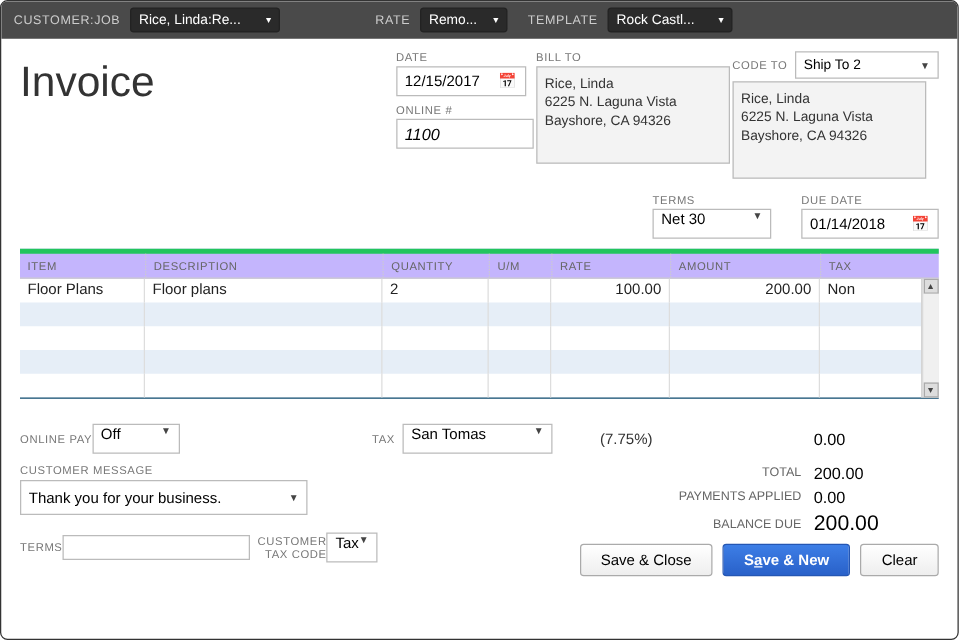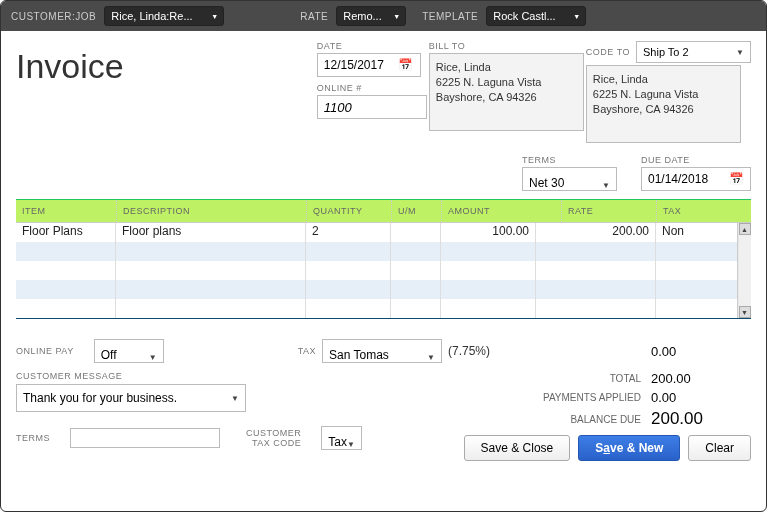--- a/index.html
+++ b/index.html
@@ -13,47 +13,47 @@
 .title { font-size: 34px; font-weight: 400; color: #333; flex: 1; padding-top: 6px; }
 .field-col { display: flex; flex-direction: column; }
 .field-label { font-size: 9px; color: #777; letter-spacing: 0.5px; margin-bottom: 2px; }
 .date-input { border: 1px solid #bbb; height: 24px; width: 104px; font-size: 12px; padding: 0 6px; display: flex; align-items: center; justify-content: space-between; background: #fff; }
 .cal-icon { font-size: 12px; color: #555; }
 .text-input { border: 1px solid #bbb; height: 24px; width: 110px; font-size: 13px; padding: 0 6px; background: #fff; font-style: italic; }
 .addr-box { border: 1px solid #bbb; background: #f3f3f3; width: 155px; height: 78px; font-size: 11px; padding: 6px; line-height: 1.35; color: #333; }
 .ship-select { border: 1px solid #bbb; height: 22px; width: 115px; font-size: 11px; padding: 0 6px; display: flex; align-items: center; justify-content: space-between; background: #fff; cursor: pointer; }
 .dd-arrow { font-size: 8px; color: #444; }
 .row2 { display: flex; justify-content: flex-end; gap: 24px; margin-top: 12px; margin-bottom: 8px; }
-.sel-input { border: 1px solid #bbb; height: 24px; font-size: 12px; padding: 0 6px; display: flex; align-items: flex-end; justify-content: space-between; background: #fff; cursor: pointer; }
-.table-head { display: flex; border-top: 1px solid #22c55e; border-bottom: 1px solid #ccc; height: 24px; background: #bef264; }
+.sel-input { border: 1px solid #bbb; height: 24px; font-size: 12px; padding: 0 6px; display: flex; align-items: flex-start; justify-content: space-between; background: #fff; cursor: pointer; }
+.table-head { display: flex; border-top: 4px solid #22c55e; border-bottom: 1px solid #ccc; height: 24px; background: #c4b5fd; }
 .th { font-size: 9px; color: #666; letter-spacing: 0.5px; padding-left: 6px; border-left: 1px dotted #ccc; height: 100%; display: flex; align-items: center; }
 .th:first-child { border-left: none; }
 .table-body { position: relative; height: 96px; border-bottom: 1px solid #0c4a6e; display: flex; }
 .tb-content { flex: 1; }
 .tb-row { height: 19px; display: flex; font-size: 12px; color: #222; }
 .tb-row.alt { background: #e6eef7; }
 .td { padding: 1px 4px 0 6px; border-right: 1px solid #ddd; overflow: hidden; white-space: nowrap; }
 .td:last-child { border-right: none; }
 .r { text-align: right; padding-right: 6px; }
 .scroll-col { width: 14px; background: #e8e8e8; border-left: 1px solid #ccc; display: flex; flex-direction: column; align-items: center; }
 .scroll-btn { width: 12px; height: 12px; background: #ddd; border: 1px solid #aaa; font-size: 7px; display: flex; align-items: center; justify-content: center; color: #444; cursor: pointer; }
 .scroll-track { flex: 1; background: #f0f0f0; width: 12px; }
 .bottom { display: flex; margin-top: 20px; gap: 10px; }
 .bot-left { width: 260px; }
 .bot-right { flex: 1; }
-.inline-field { display: flex; align-items: center; gap: 20px; margin-bottom: 8px; }
+.inline-field { display: flex; align-items: center; gap: 0; margin-bottom: 8px; }
 .small-label { font-size: 9px; color: #777; letter-spacing: 0.5px; }
 .msg-box { border: 1px solid #bbb; height: 28px; width: 230px; font-size: 12px; padding: 4px 6px; display: flex; align-items: center; justify-content: space-between; background: #fff; cursor: pointer; }
 .memo-input { border: 1px solid #bbb; height: 20px; width: 150px; background: #fff; }
 .totals-row { display: flex; align-items: center; margin-bottom: 4px; }
 .totals-label { font-size: 10px; color: #666; text-align: right; width: 130px; padding-right: 10px; }
 .totals-val { font-size: 13px; width: 100px; }
 .totals-val.big { font-size: 17px; font-weight: 400; }
 .tax-row { display: flex; align-items: center; gap: 6px; margin-bottom: 8px; }
-.percent { font-size: 12px; color: #333; }
+.percent { font-size: 12px; color: #333; margin-left: 32px; }
 .btn-row { display: flex; justify-content: flex-end; gap: 8px; margin-top: 6px; }
 .btn { height: 26px; padding: 0 16px; font-size: 12px; border: 1px solid #aaa; background: linear-gradient(#fff,#eee); border-radius: 3px; cursor: pointer; display: flex; align-items: center; }
 .btn.primary { background: linear-gradient(#3d7ee6,#2961c9); color: #fff; border-color: #2456b3; font-weight: bold; }
 .btn.primary .u { text-decoration: underline; }
 .col-item { width: 100px; }
 .col-desc { width: 190px; }
 .col-qty { width: 85px; }
 .col-um { width: 50px; }
 .col-rate { width: 95px; }
 .col-amt { width: 120px; }
@@ -132,22 +132,22 @@
         <span class="cal-icon">📅</span>
       </div>
     </div>
   </div>
 
   <div class="table-head">
     <div class="th col-item">ITEM</div>
     <div class="th col-desc">DESCRIPTION</div>
     <div class="th col-qty">QUANTITY</div>
     <div class="th col-um">U/M</div>
+    <div class="th col-rate r">RATE</div>
     <div class="th col-amt r">AMOUNT</div>
-    <div class="th col-rate r">RATE</div>
     <div class="th col-tax r">TAX</div>
   </div>
   <div class="table-body">
     <div class="tb-content">
       <div class="tb-row">
         <div class="td col-item">Floor Plans</div>
         <div class="td col-desc">Floor plans</div>
         <div class="td col-qty">2</div>
         <div class="td col-um"></div>
         <div class="td col-rate r">100.00</div>

